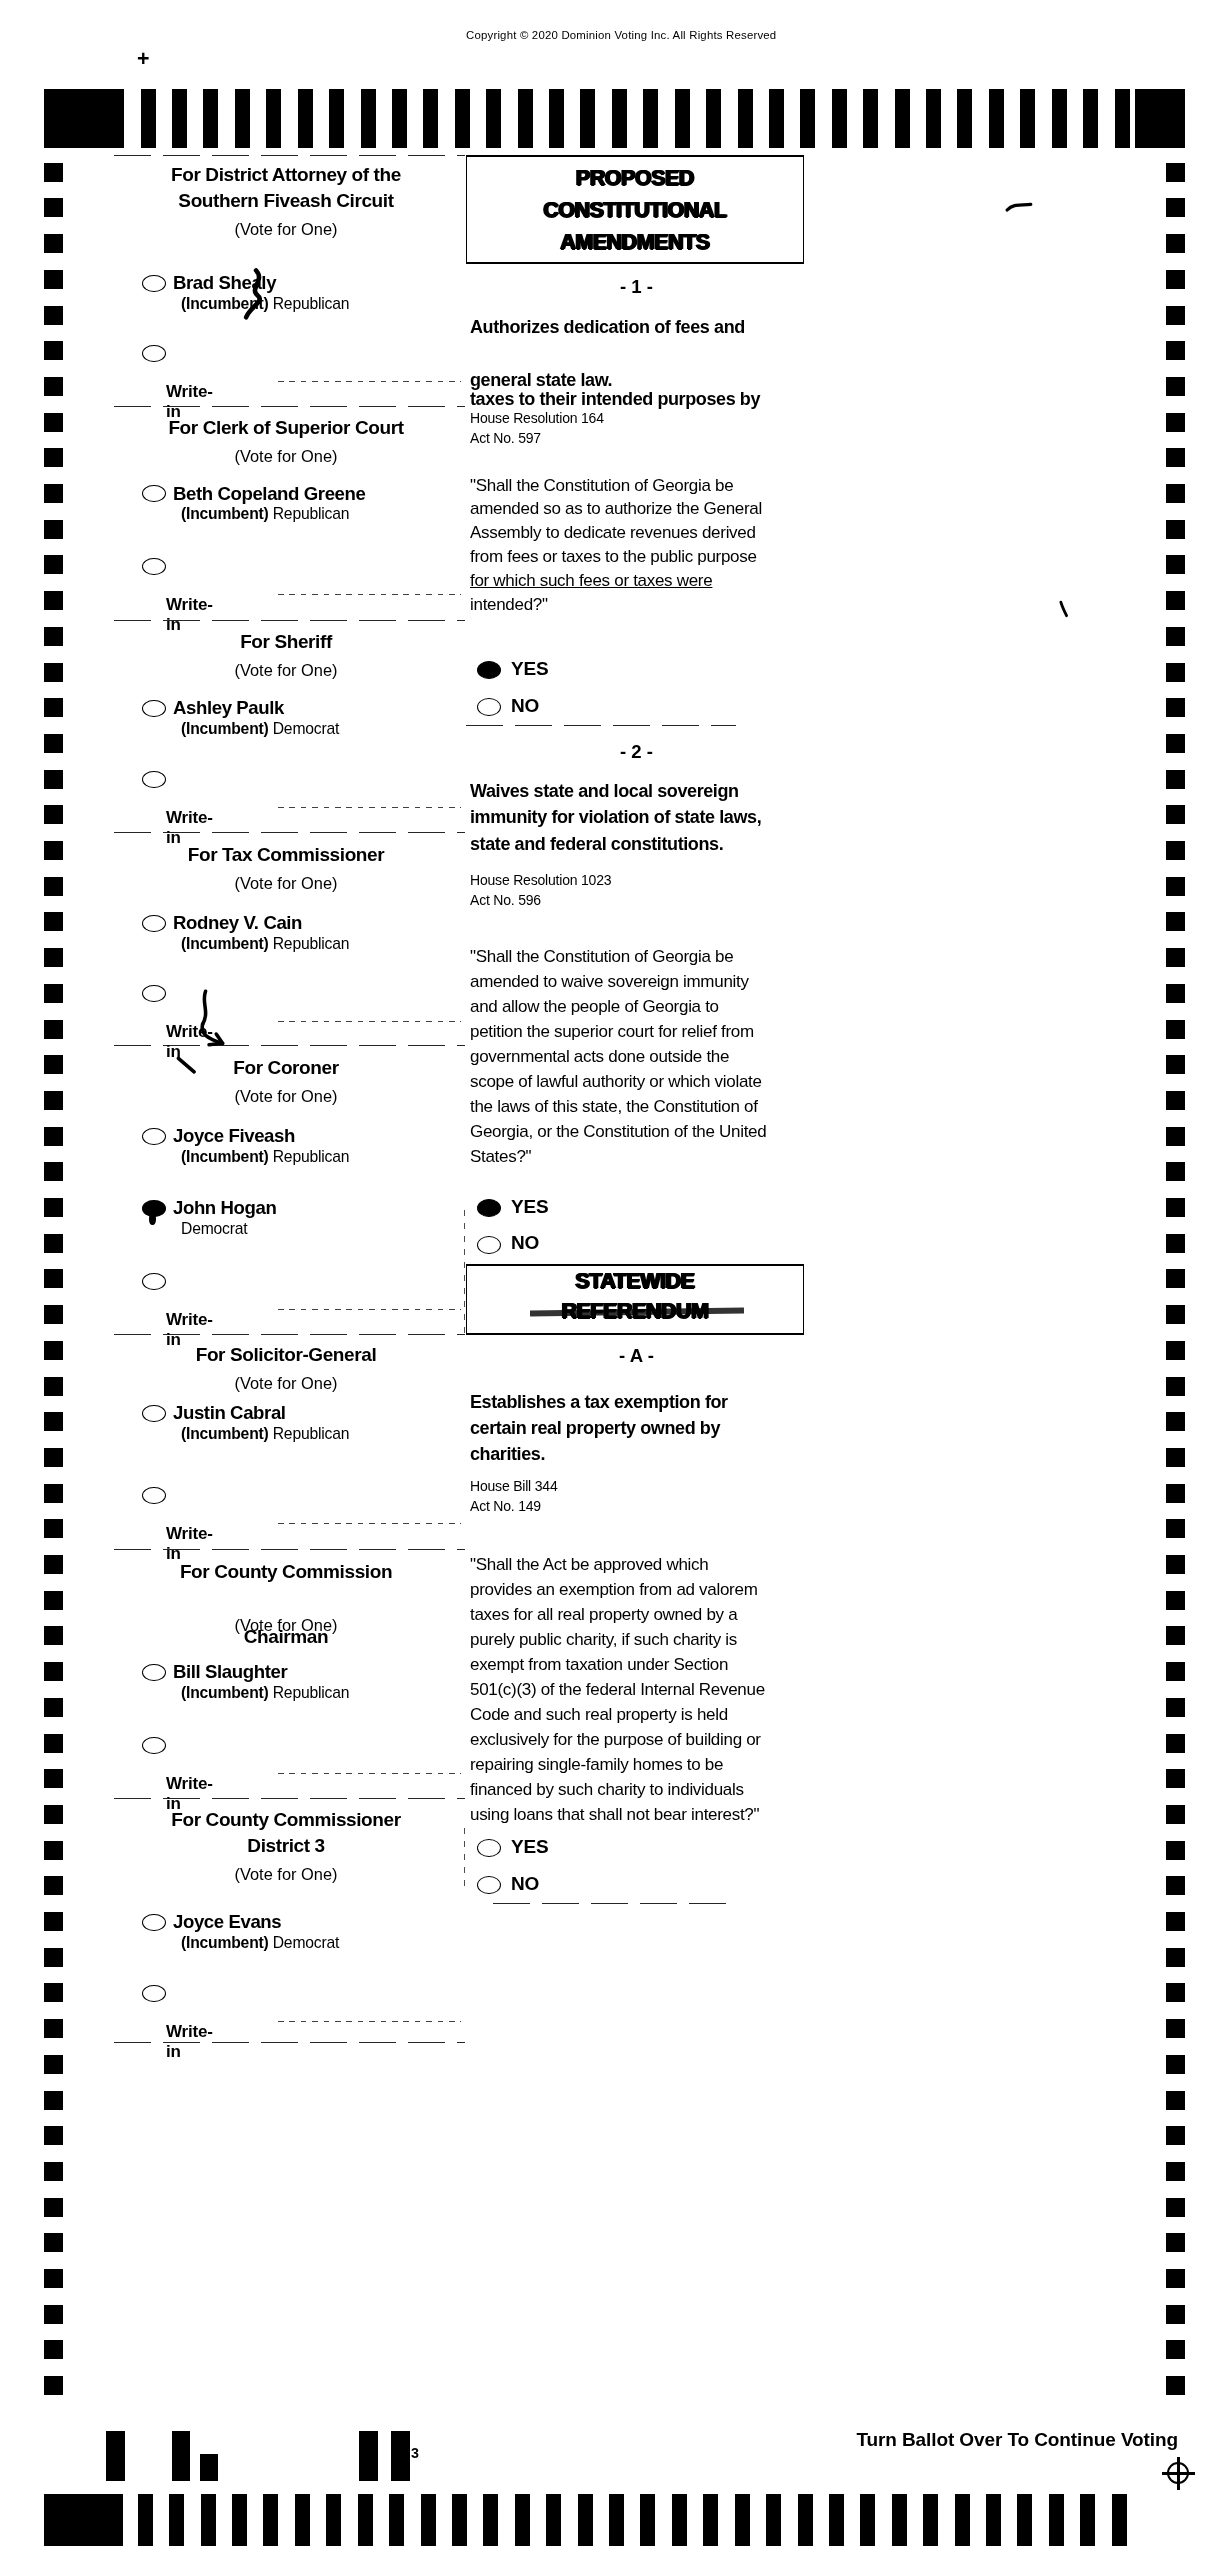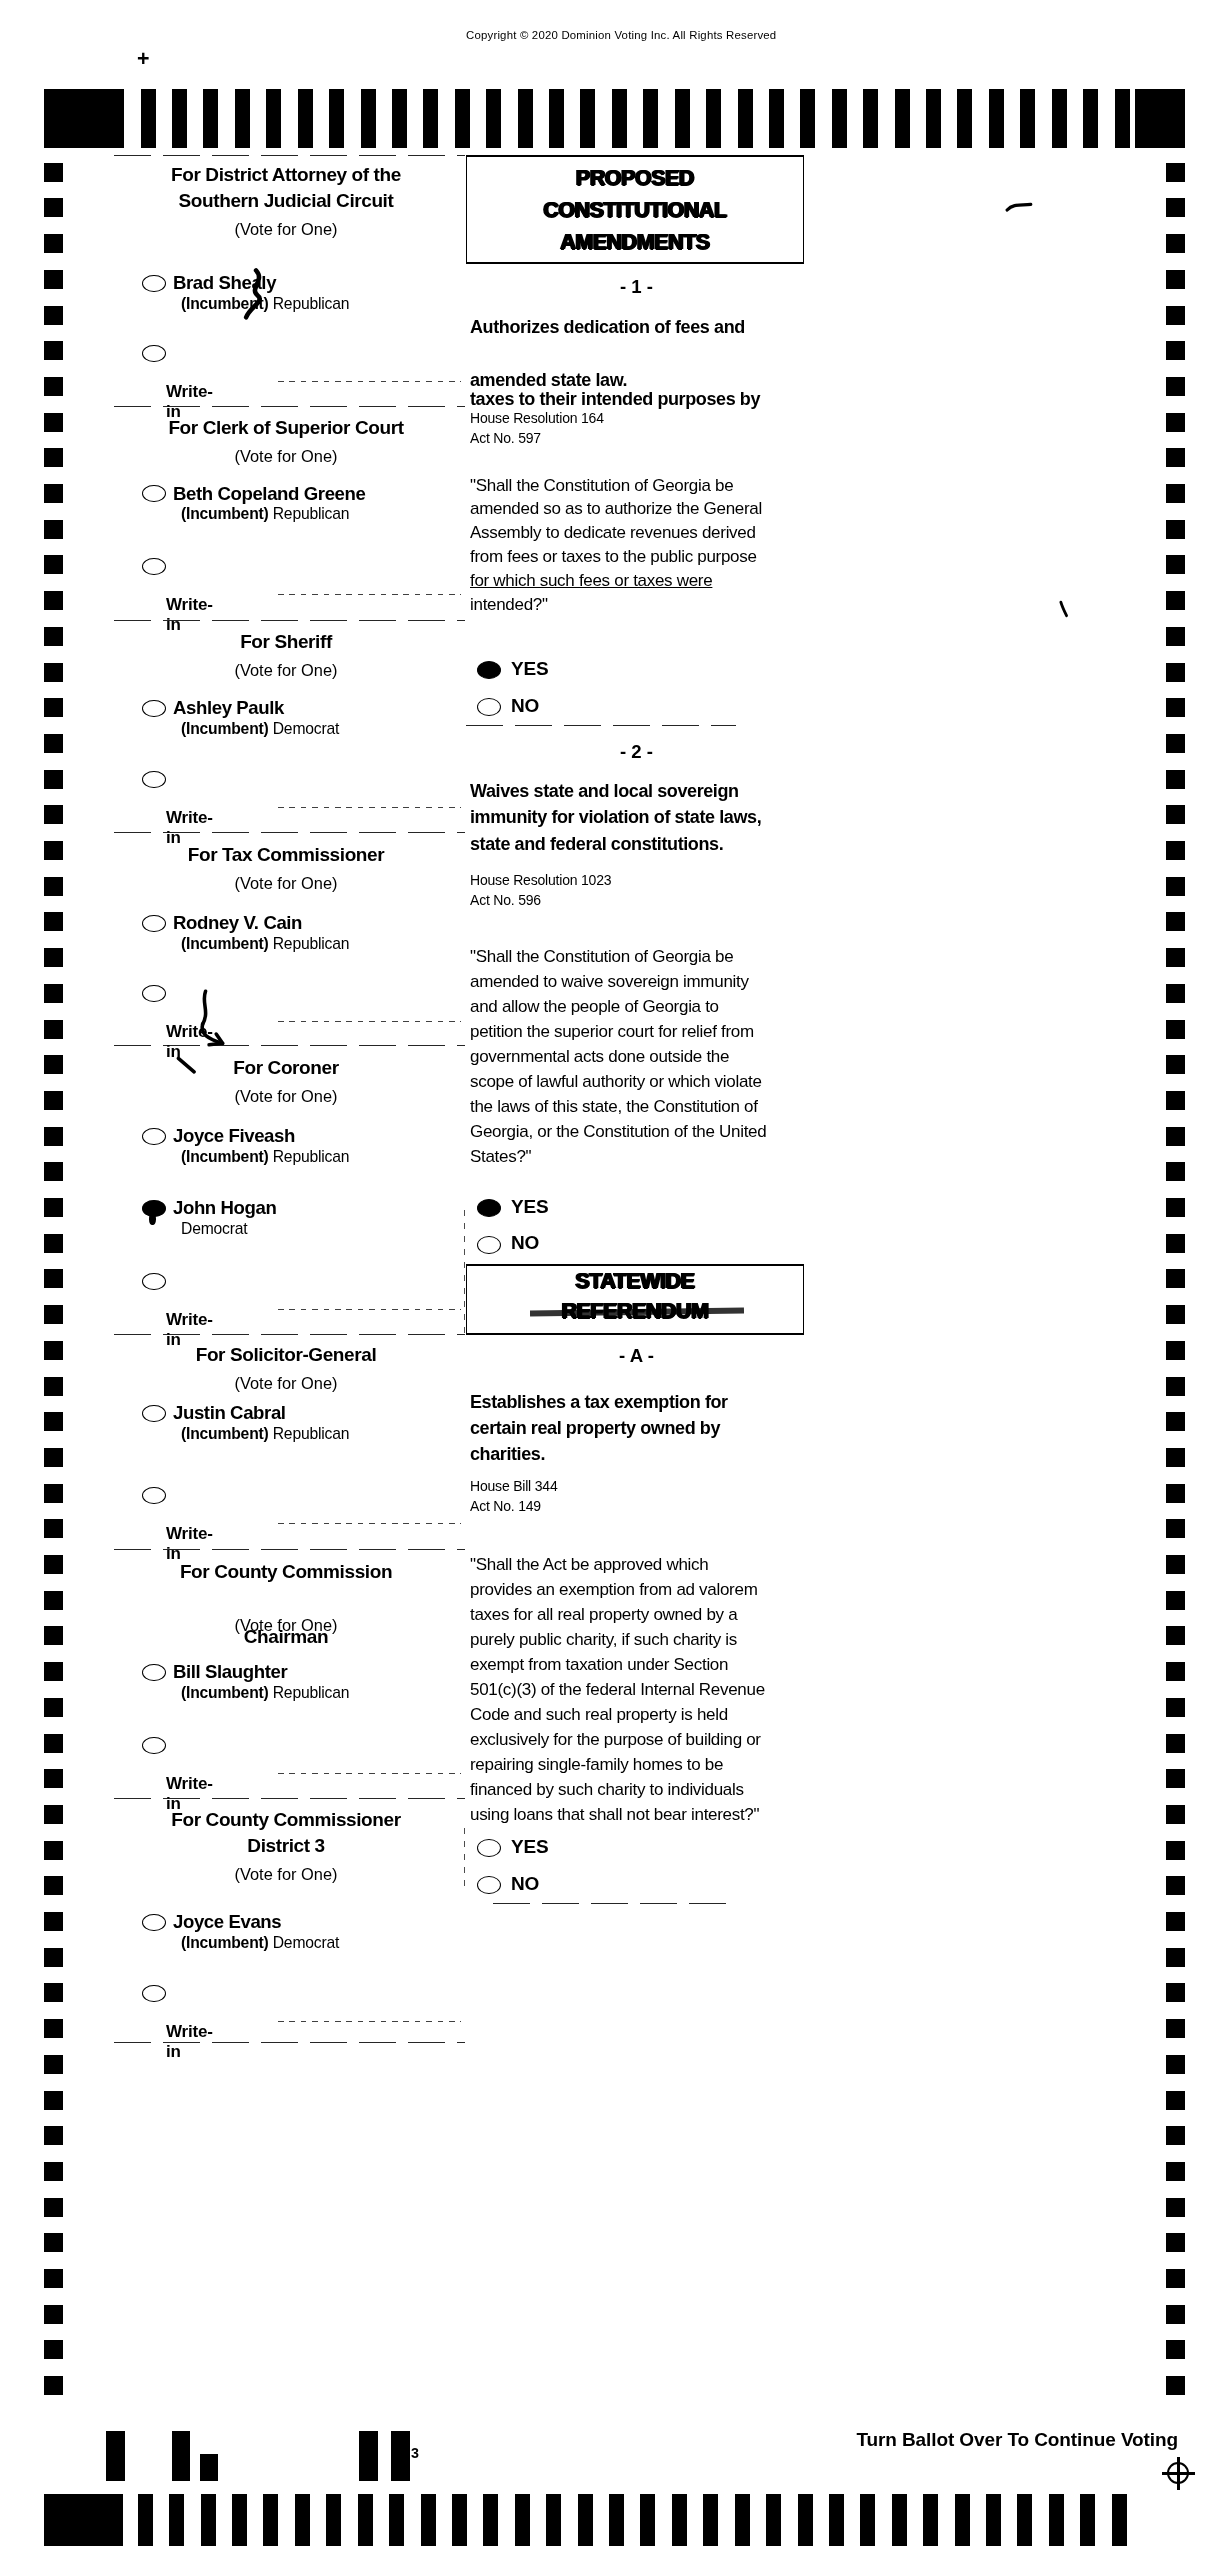--- a/index.html
+++ b/index.html
@@ -240,21 +240,21 @@
       <div class="abs tmark" style="left: 1166px; top: 2340px; width: 18.6px; height: 18.6px;"></div>
       <div class="abs tmark" style="left: 44px; top: 2376px; width: 18.6px; height: 18.6px;"></div>
       <div class="abs tmark" style="left: 1166px; top: 2376px; width: 18.6px; height: 18.6px;"></div>
       <div class="abs hdash" style="left: 114px; top: 155px; width: 351px;"></div>
       <div class="abs vdash" style="left: 464px; top: 1210px; width: 1.4px; height: 125px;"></div>
       <div class="abs vdash" style="left: 464px; top: 1828px; width: 1.4px; height: 64px;"></div>
     </div>
   <div id="contests">
       <div class="abs" style="left: 0px; top: 0px;">
         <div class="abs race-title" style="left: 107px; top: 164px;">For District Attorney of the</div>
-        <div class="abs race-title" style="left: 107px; top: 190px;">Southern Judicial Circuit</div>
+        <div class="abs race-title" style="left: 107px; top: 190px;">Southern Fiveash Circuit</div>
         <div class="abs vote-for" style="left: 107px; top: 220px;">(Vote for One)</div>
         <div class="abs oval" style="left: 142px; top: 275px;"></div>
         <div class="abs cand-name" style="left: 173px; top: 272px;">Brad Shealy</div>
         <div class="abs cand-party" style="left: 181px; top: 295px;"><b>(Incumbent)</b> <span>Republican</span></div>
         <div class="abs oval" style="left: 142px; top: 345px;"></div>
         <div class="abs dotline" style="left: 278px; top: 381px; width: 183px;"></div>
         <div class="abs write-in" style="left: 166px; top: 382px;">Write-in</div>
         <div class="abs hdash" style="left: 114px; top: 406px; width: 351px;"></div>
       </div>
       <div class="abs" style="left: 0px; top: 0px;">
@@ -346,21 +346,21 @@
       <div class="abs sec-line" style="left: 467px; top: 198px;">CONSTITUTIONAL</div>
       <div class="abs sec-line" style="left: 467px; top: 230px;">AMENDMENTS</div>
       <div class="abs sec-box" style="left: 466px; top: 1264px; width: 338px; height: 71px;"></div>
       <div class="abs sec-line" style="left: 467px; top: 1269px;">STATEWIDE</div>
       <div class="abs sec-line" style="left: 467px; top: 1299px;">REFERENDUM</div>
       <div class="abs" style="left: 530px; top: 1309px; width: 214px; height: 5.7px; background: rgb(0, 0, 0); opacity: 0.8; transform: rotate(-0.8deg);"></div>
       <div class="abs" style="left: 0px; top: 0px;">
         <div class="abs m-num" style="left: 466px; top: 276px;">- 1 -</div>
         <div class="abs m-sum" style="left: 470px; top: 317px;">Authorizes dedication of fees and</div>
         <div class="abs m-sum" style="left: 470px; top: 343px; margin-top: 46px;">taxes to their intended purposes by</div>
-        <div class="abs m-sum" style="left: 470px; top: 370px;">amended state law.</div>
+        <div class="abs m-sum" style="left: 470px; top: 370px;">general state law.</div>
         <div class="abs m-bill" style="left: 470px; top: 410px;">House Resolution 164</div>
         <div class="abs m-bill" style="left: 470px; top: 430px;">Act No. 597</div>
         <div class="abs m-q" style="left: 470px; top: 476px;">"Shall the Constitution of Georgia be</div>
         <div class="abs m-q" style="left: 470px; top: 499px;">amended so as to authorize the General</div>
         <div class="abs m-q" style="left: 470px; top: 523px;">Assembly to dedicate revenues derived</div>
         <div class="abs m-q" style="left: 470px; top: 547px;">from fees or taxes to the public purpose</div>
         <div class="abs m-q" style="left: 470px; top: 571px; text-decoration: underline;">for which such fees or taxes were</div>
         <div class="abs m-q" style="left: 470px; top: 595px;">intended?"</div>
         <div class="abs m-oval filled" style="left: 477px; top: 661px;"></div>
         <div class="abs yn-label" style="left: 511px; top: 658px;">YES</div>

